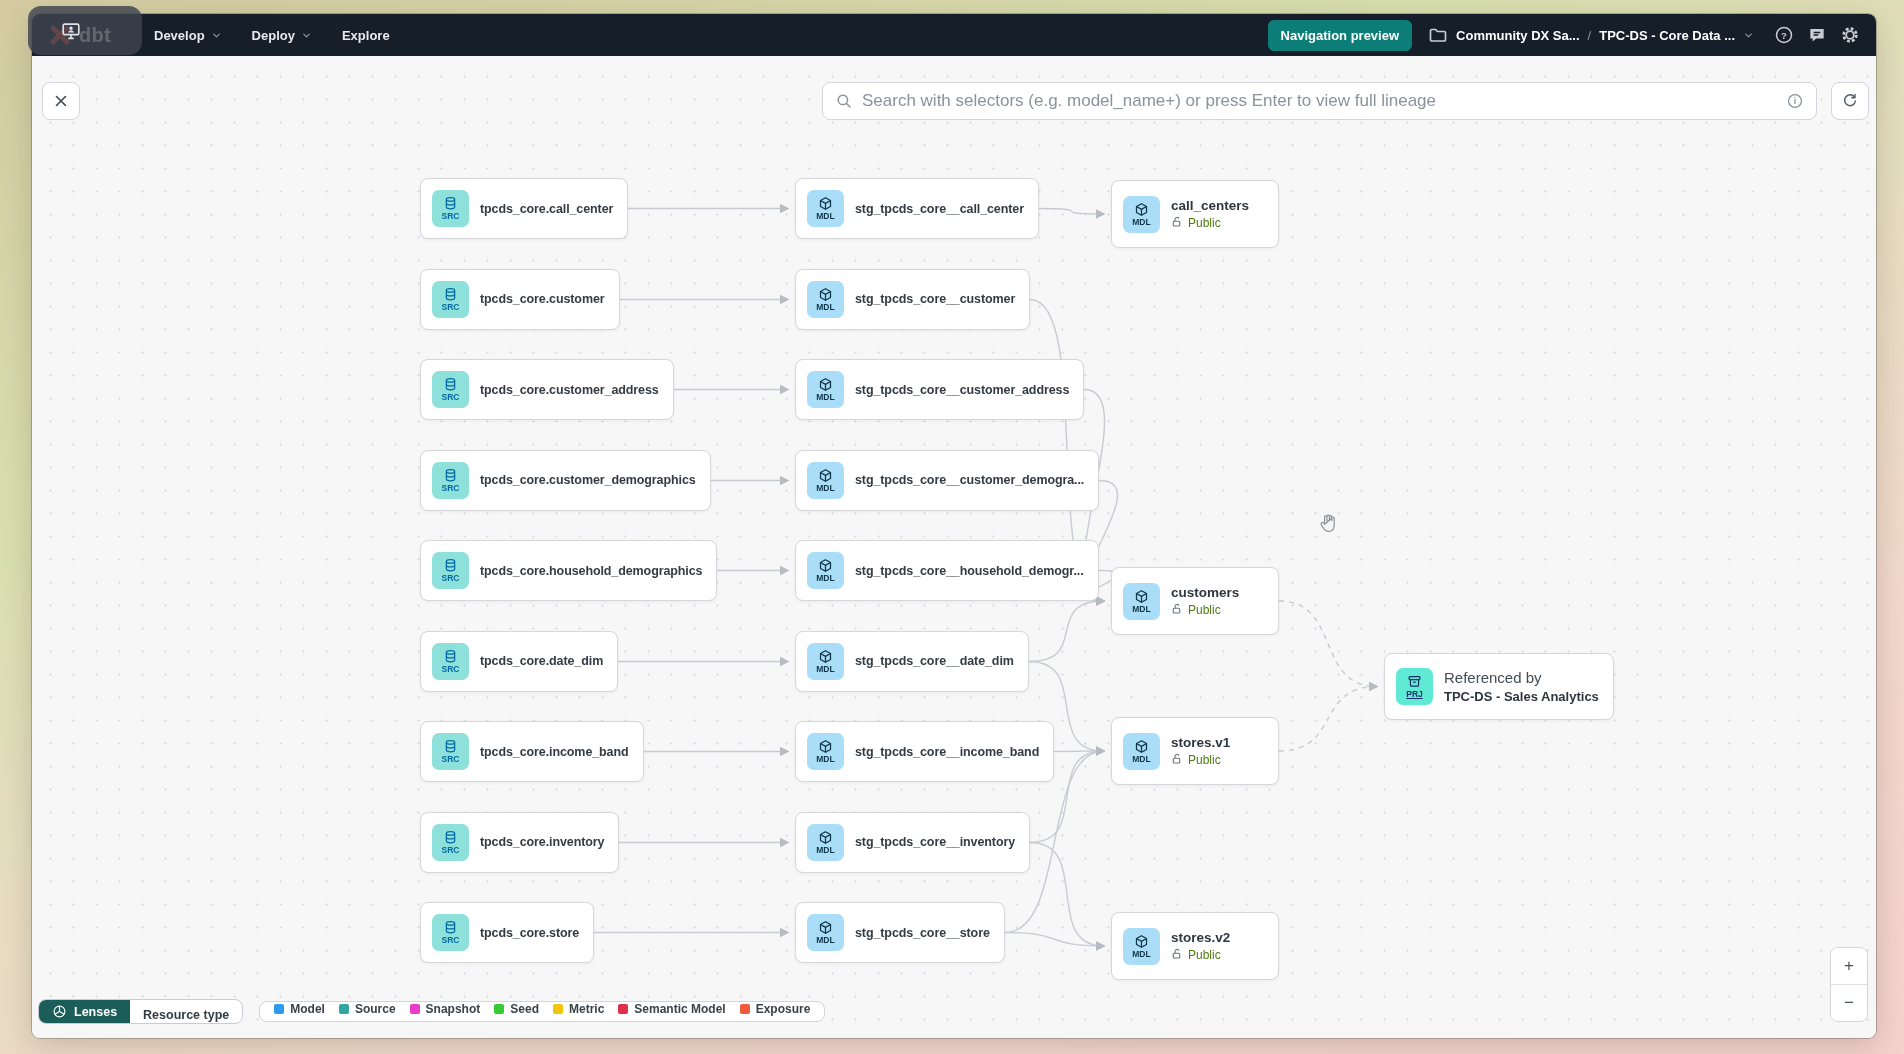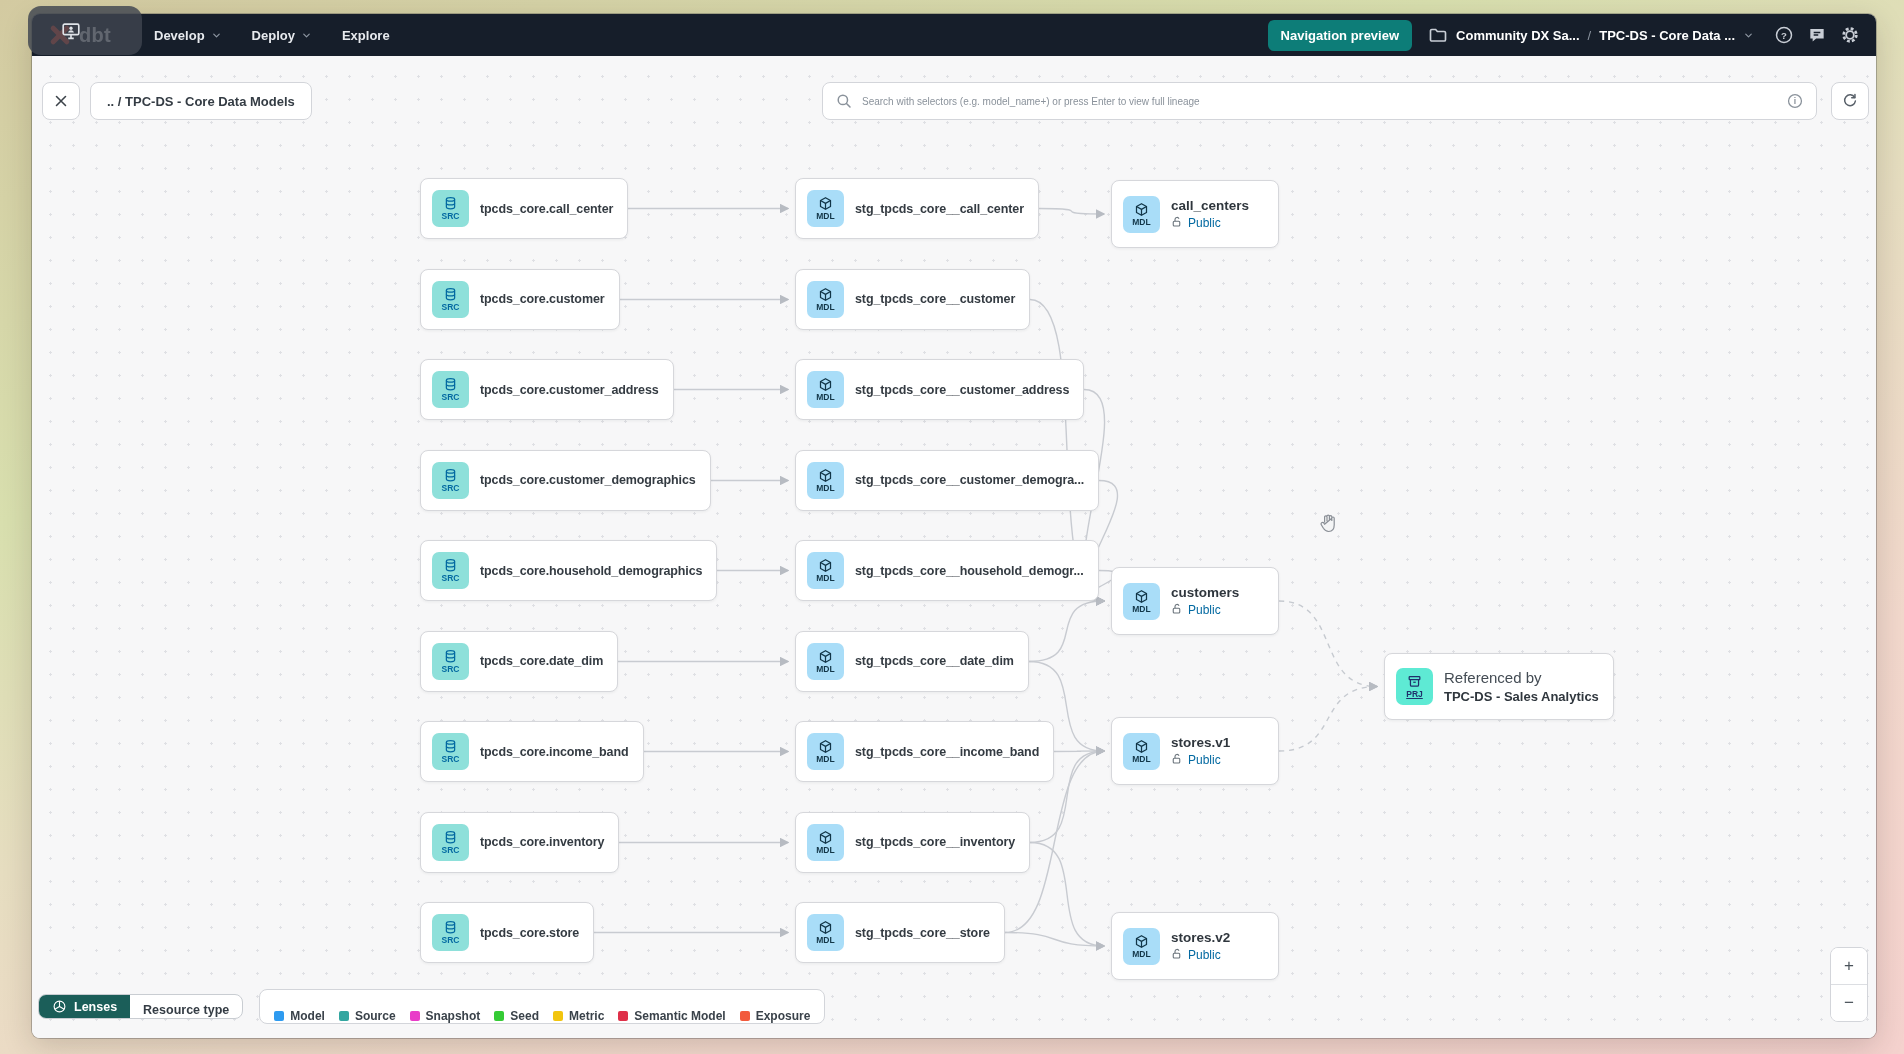--- a/index.html
+++ b/index.html
@@ -29,54 +29,54 @@
     background-size:23px 23px; background-position:7px 9px; }
   #edges { position:absolute; left:0; top:0; z-index:1; }
   .edge { fill:none; stroke:#c8cbd1; stroke-width:1.4px; }
   .edge.dashed { stroke-dasharray:5 5; stroke:#c6cad0; }
 
   
   .tbtn { position:absolute; z-index:5; background:#fff; border:1px solid #d3d5da; border-radius:8px; display:flex; align-items:center; justify-content:center; cursor:pointer; }
   .close-btn { left:10px; top:26px; width:38px; height:38px; }
   .crumb-chip { left:58px; top:26px; height:38px; padding:0 16px; font-size:13px; font-weight:bold; color:#343c44; white-space:nowrap; }
   .searchbar { position:absolute; z-index:5; left:790px; top:26px; width:995px; height:38px; background:#fff; border:1px solid #d3d5da; border-radius:8px; display:flex; align-items:center; padding:0 12px; gap:9px; }
-  .searchbar input { flex:1; border:none; outline:none; font-size:10px; color:#15803d; font-family:"Liberation Sans",sans-serif; background:transparent; }
+  .searchbar input { flex:1; border:none; outline:none; font-size:17px; color:#15803d; font-family:"Liberation Sans",sans-serif; background:transparent; }
   .searchbar input::placeholder { color:#8a929b; }
   .refresh-btn { left:1799px; top:26px; width:38px; height:38px; }
   .gicon { width:18px; height:18px; color:#59616a; }
   .gicon.sub { color:#8a929b; }
 
   
   .node { position:absolute; z-index:3; background:#fff; border:1px solid #d6d7db; border-radius:8px; display:flex; align-items:center; gap:11px; padding:0 14px 0 11px; box-shadow:0 1px 3px rgba(22,28,36,.06); cursor:pointer; }
   .badge { width:37px; height:37px; border-radius:7px; display:flex; flex-direction:column; align-items:center; justify-content:center; flex:none; }
   .badge svg { width:15px; height:15px; display:block; }
   .badge .btxt { font-size:8.5px; font-weight:bold; line-height:9px; margin-top:1px; }
   .b-src { background:#8ee0da; color:#0369a1;align-items:center; }
   .b-mdl { background:#a9ddf8; color:#123648; }
   .b-prj { background:#5eead4; color:#20306b;text-decoration:underline; }
   .nlabel { font-size:12.5px; font-weight:bold; color:#343b42; white-space:nowrap; letter-spacing:-.1px; }
   .ncol { display:flex; flex-direction:column; gap:3px; }
   .ntitle { font-size:13.5px; font-weight:bold; color:#2f363d; white-space:nowrap; }
-  .nvis { display:flex; align-items:center; gap:5px; font-size:12px; color:#0369a1; }
+  .nvis { display:flex; align-items:center; gap:5px; font-size:12px; color:#4d7c0f; }
   .nvis svg { width:12px; height:12px; color:#6b747c; }
   .nkicker { font-size:15px; color:#444c54; white-space:nowrap; }
   .prj-title { font-size:13px; font-weight:bold; color:#2f363d; white-space:nowrap; }
   .model-node { min-width:168px; }
 
   
   .hand-cursor { position:absolute; z-index:8; width:24px; height:24px; }
 
   
   .legend-row { position:absolute; z-index:5; left:6px; bottom:14px; display:flex; gap:16px; align-items:center; }
   .lens-group { display:flex; border:1px solid #c9cdd2; border-radius:8px; overflow:hidden; background:#fff; height:25px; }
   .lens-seg { background:#1b5e59; color:#fff; display:flex; align-items:center; gap:7px; padding:0 13px; font-size:12.5px; font-weight:bold; cursor:pointer; }
   .lens-seg svg { width:15px; height:15px; }
   .rtype-seg { display:flex; align-items:center; gap:8px; padding:0 13px; font-size:12.5px; font-weight:bold; color:#343c44; cursor:pointer;flex-direction:column; }
   .rtype-seg svg.ric { width:15px; height:15px; color:#3c434a; }
-  .legend-chip { display:flex; align-items:flex-end; gap:14px; background:#fff; border:1px solid #d3d5da; border-radius:8px; height:35px; padding:0 14px; }
+  .legend-chip { display:flex; align-items:flex-start; gap:14px; background:#fff; border:1px solid #d3d5da; border-radius:8px; height:21px; padding:0 14px; }
   .lg-item { display:flex; align-items:center; gap:6px; font-size:12px; font-weight:bold; color:#3a424a; white-space:nowrap; }
   .lg-sw { width:10px; height:10px; border-radius:2px; flex:none; }
 
   
   .zoomctl { position:absolute; z-index:5; right:8px; bottom:16px; width:38px; background:#fff; border:1px solid #d3d5da; border-radius:8px; overflow:hidden; display:flex; flex-direction:column; }
   .zoomctl .zbtn { height:36px; display:flex; align-items:center; justify-content:center; font-size:17px; color:#4a525a; cursor:pointer; background:#fff; border:none; }
   .zoomctl .zdiv { height:1px; background:#dcdee2; }
 
   
   .share-pill { position:absolute; left:28px; top:6px; width:114px; height:49px; border-radius:13px; background:rgba(62,68,79,.82); z-index:20; display:flex; align-items:center; padding-left:32px; }
@@ -173,21 +173,20 @@
         <path d="M973 876.5 C1035 876.5 1010 890 1072 890" class="edge" marker-end="url(#arw)"></path>
         <path d="M1247 545 C1309 545 1283 630.5 1345 630.5" class="edge dashed" marker-end="url(#arw)"></path>
         <path d="M1247 695 C1309 695 1283 630.5 1345 630.5" class="edge dashed" marker-end="url(#arw)"></path>
       </svg>
 
     <div class="tbtn close-btn">
       <svg class="gicon" viewBox="0 0 24 24">
           <path d="M6 6l12 12M18 6L6 18" stroke="#3c434a" stroke-width="2.1" stroke-linecap="round"></path>
         </svg>
     </div>
-    <div class="tbtn crumb-chip">.. / TPC-DS - Core Data Models</div>
 
     <div class="searchbar">
       <svg class="gicon sub" viewBox="0 0 24 24" fill="none" stroke="currentColor" stroke-width="2">
           <circle cx="10.5" cy="10.5" r="6.2"></circle>
           <path d="M15.3 15.3 L20 20" stroke-linecap="round"></path>
         </svg>
       <input type="text" placeholder="Search with selectors (e.g. model_name+) or press Enter to view full lineage" style="">
       <svg class="gicon sub" viewBox="0 0 24 24">
           <circle cx="12" cy="12" r="8.6" fill="none" stroke="currentColor" stroke-width="1.7"></circle>
           <text x="12" y="16.4" text-anchor="middle" font-size="11.5" font-weight="bold" fill="currentColor" font-family="Liberation Sans, sans-serif">i</text>

